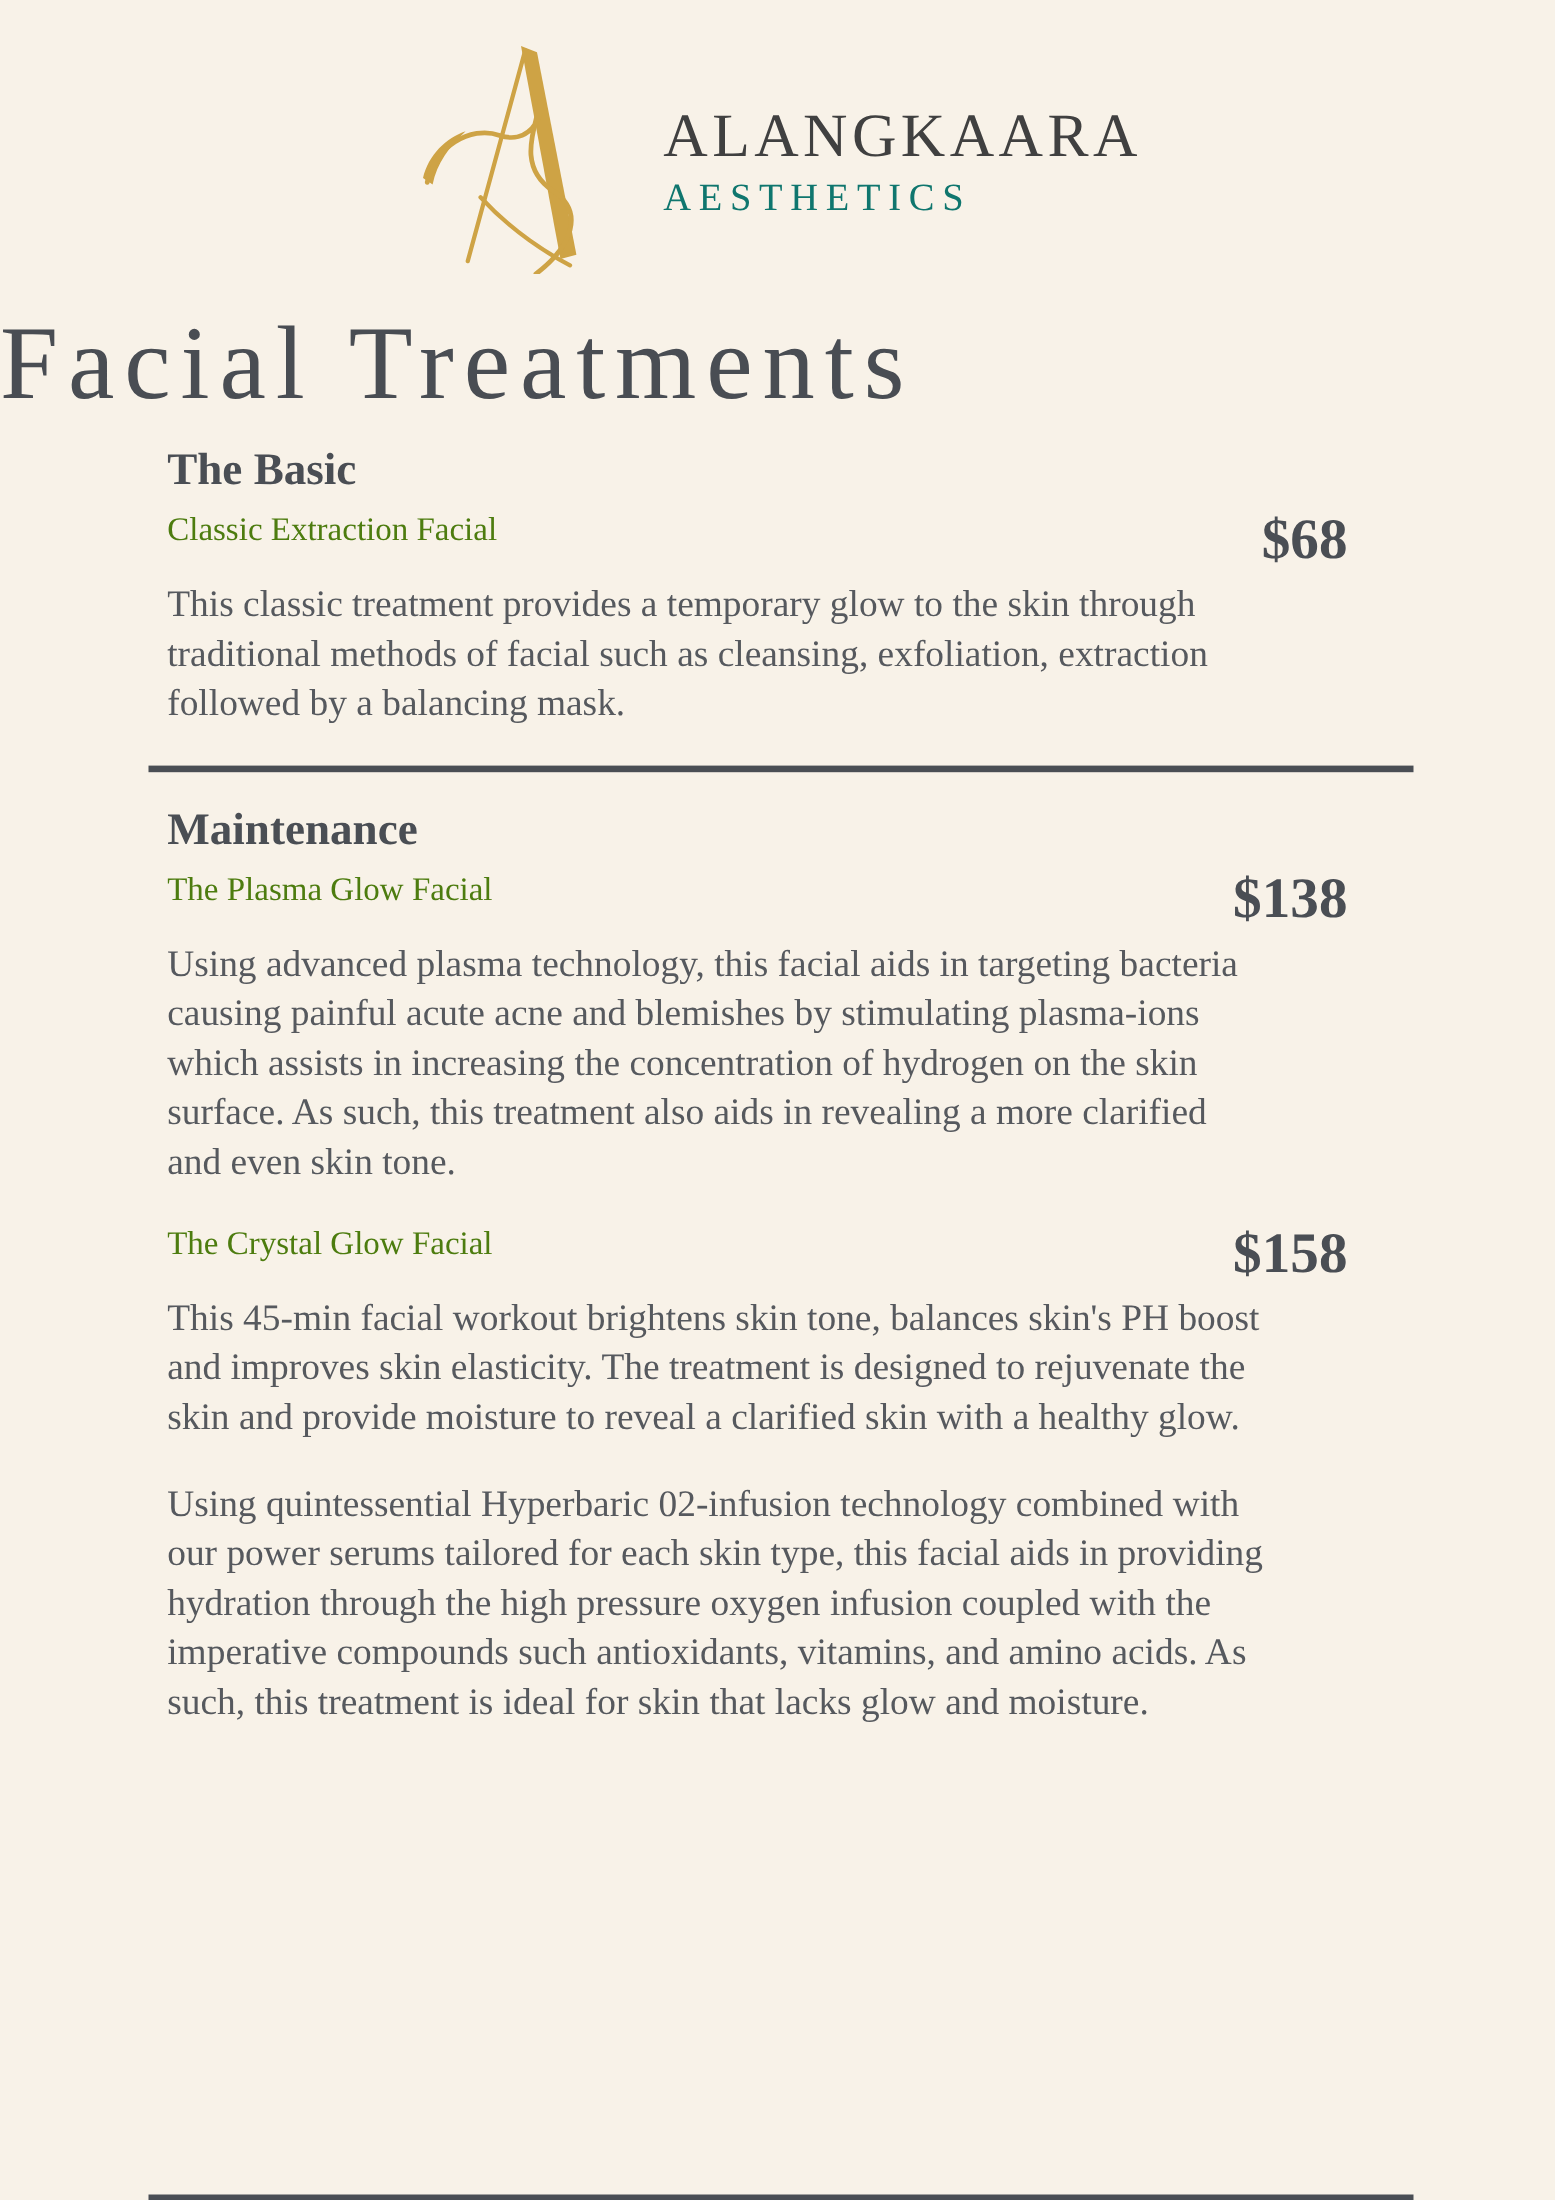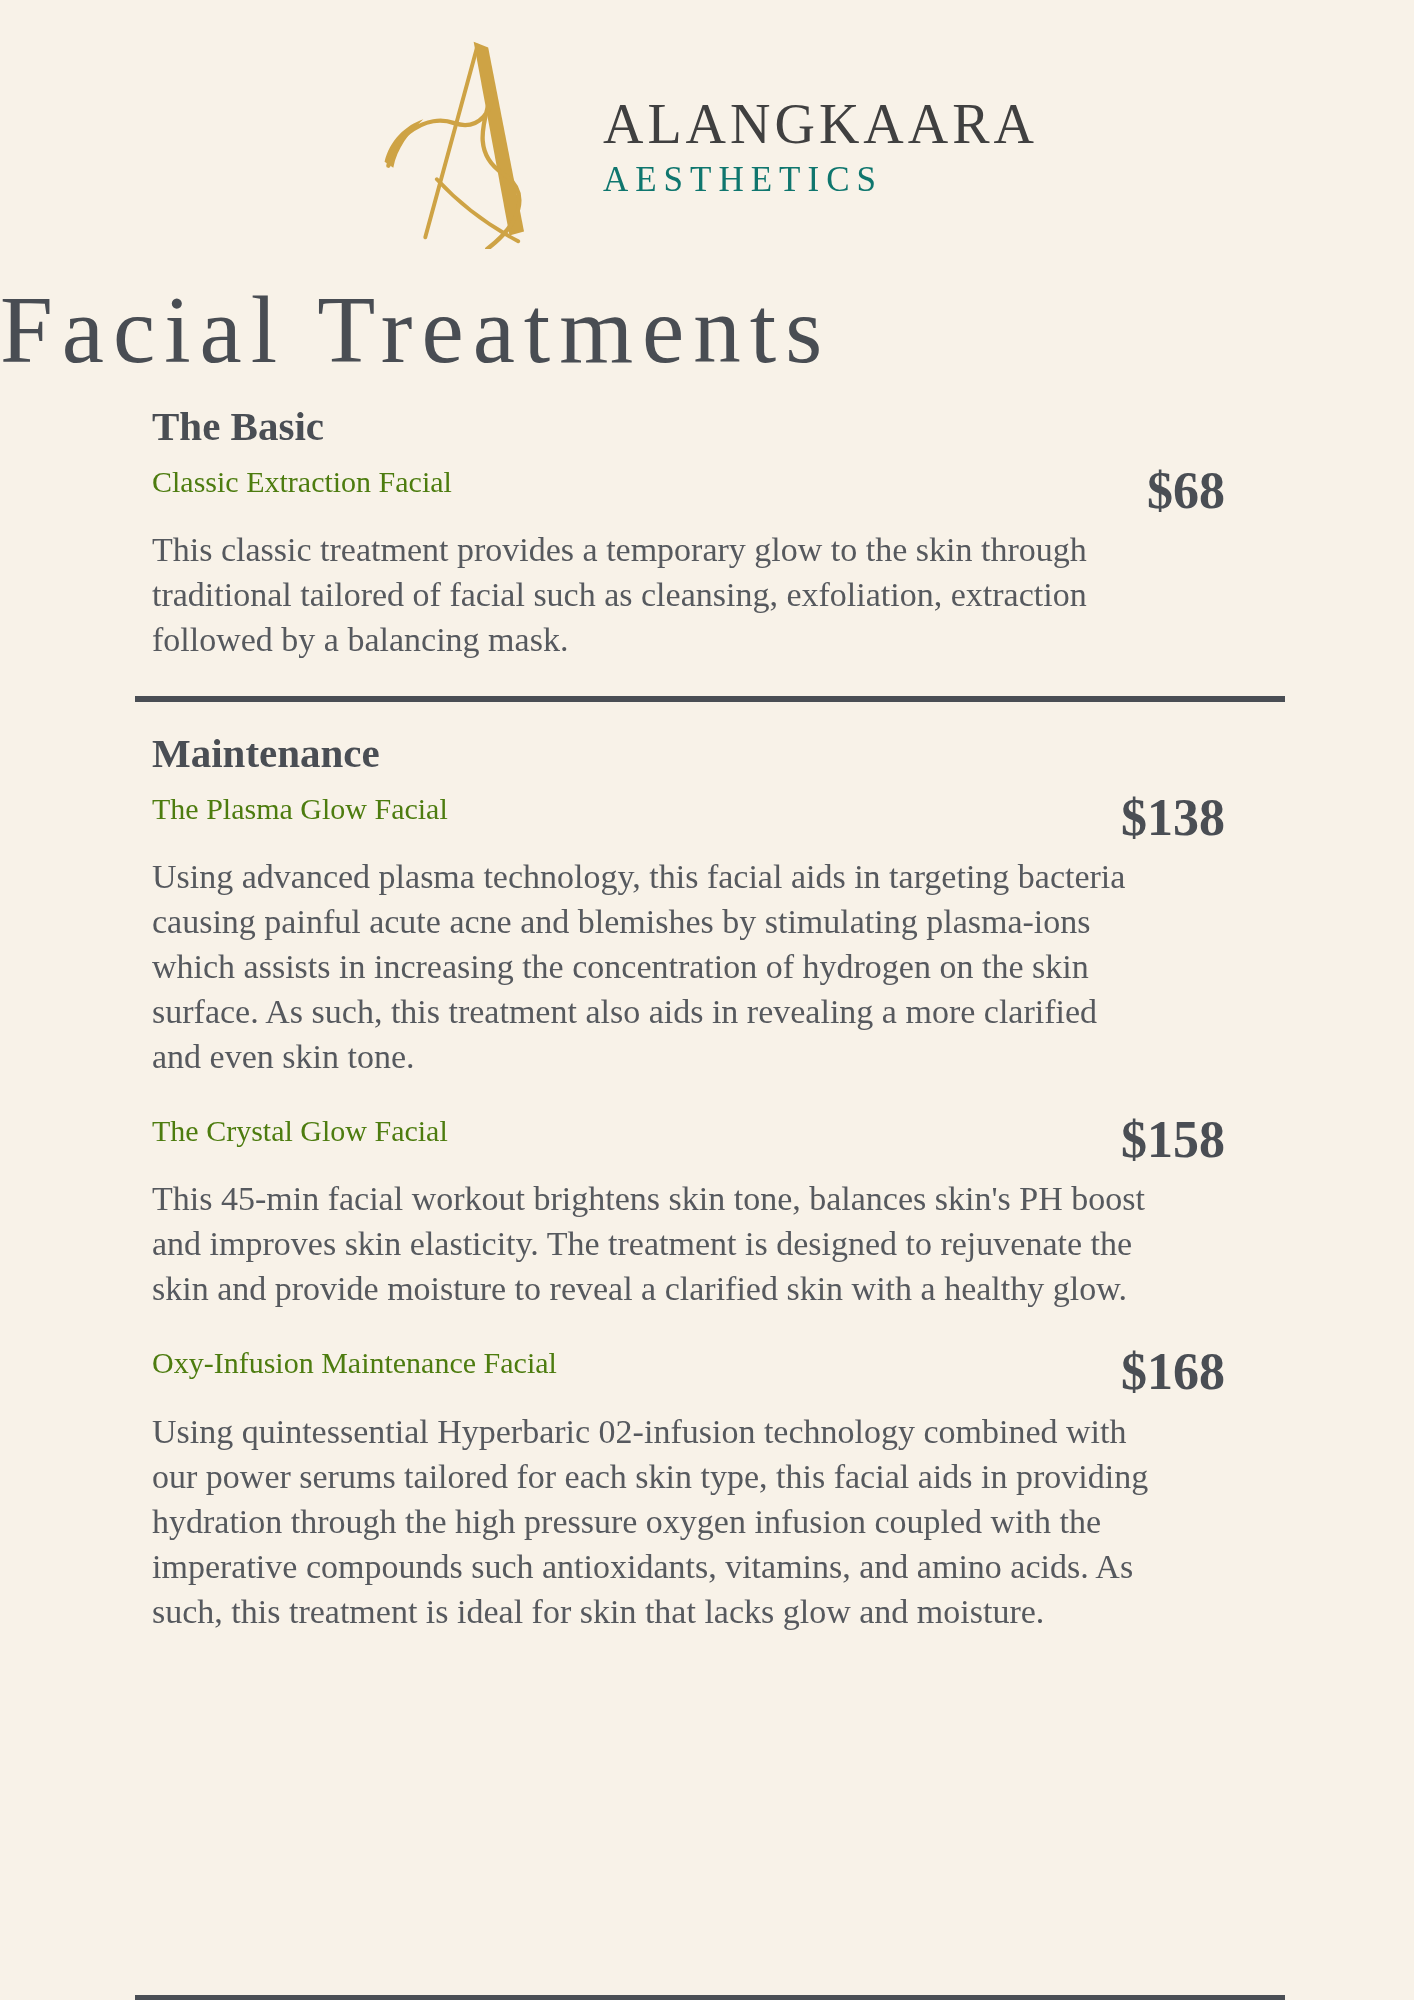--- a/index.html
+++ b/index.html
@@ -128,21 +128,21 @@
   <div class="content">
 
     <div class="section-basic">
       <h2 class="section-heading">The Basic</h2>
 
       <div>
         <div class="item-head">
           <span class="item-name">Classic Extraction Facial</span>
           <span class="item-price">$68</span>
         </div>
-        <p class="item-desc">This classic treatment provides a temporary glow to the skin through traditional tailored of facial such as cleansing, exfoliation, extraction followed by a balancing mask.</p>
+        <p class="item-desc">This classic treatment provides a temporary glow to the skin through traditional methods of facial such as cleansing, exfoliation, extraction followed by a balancing mask.</p>
       </div>
 
       <div class="divider"></div>
     </div>
 
     <div class="section-maintenance">
       <h2 class="section-heading">Maintenance</h2>
 
       <div>
         <div class="item-head">
@@ -154,24 +154,20 @@
 
       <div>
         <div class="item-head gap-item">
           <span class="item-name">The Crystal Glow Facial</span>
           <span class="item-price">$158</span>
         </div>
         <p class="item-desc">This 45-min facial workout brightens skin tone, balances skin's PH boost and improves skin elasticity. The treatment is designed to rejuvenate the skin and provide moisture to reveal a clarified skin with a healthy glow.</p>
       </div>
 
       <div>
-        <div class="item-head gap-item">
-          <span class="item-name">Oxy-Infusion Maintenance Facial</span>
-          <span class="item-price">$168</span>
-        </div>
         <p class="item-desc">Using quintessential Hyperbaric 02-infusion technology combined with our power serums tailored for each skin type, this facial aids in providing hydration through the high pressure oxygen infusion coupled with the imperative compounds such antioxidants, vitamins, and amino acids. As such, this treatment is ideal for skin that lacks glow and moisture.</p>
       </div>
     </div>
 
   </div>
 
   <div class="bottom-divider"></div>
 </div>
 
 </body></html>

